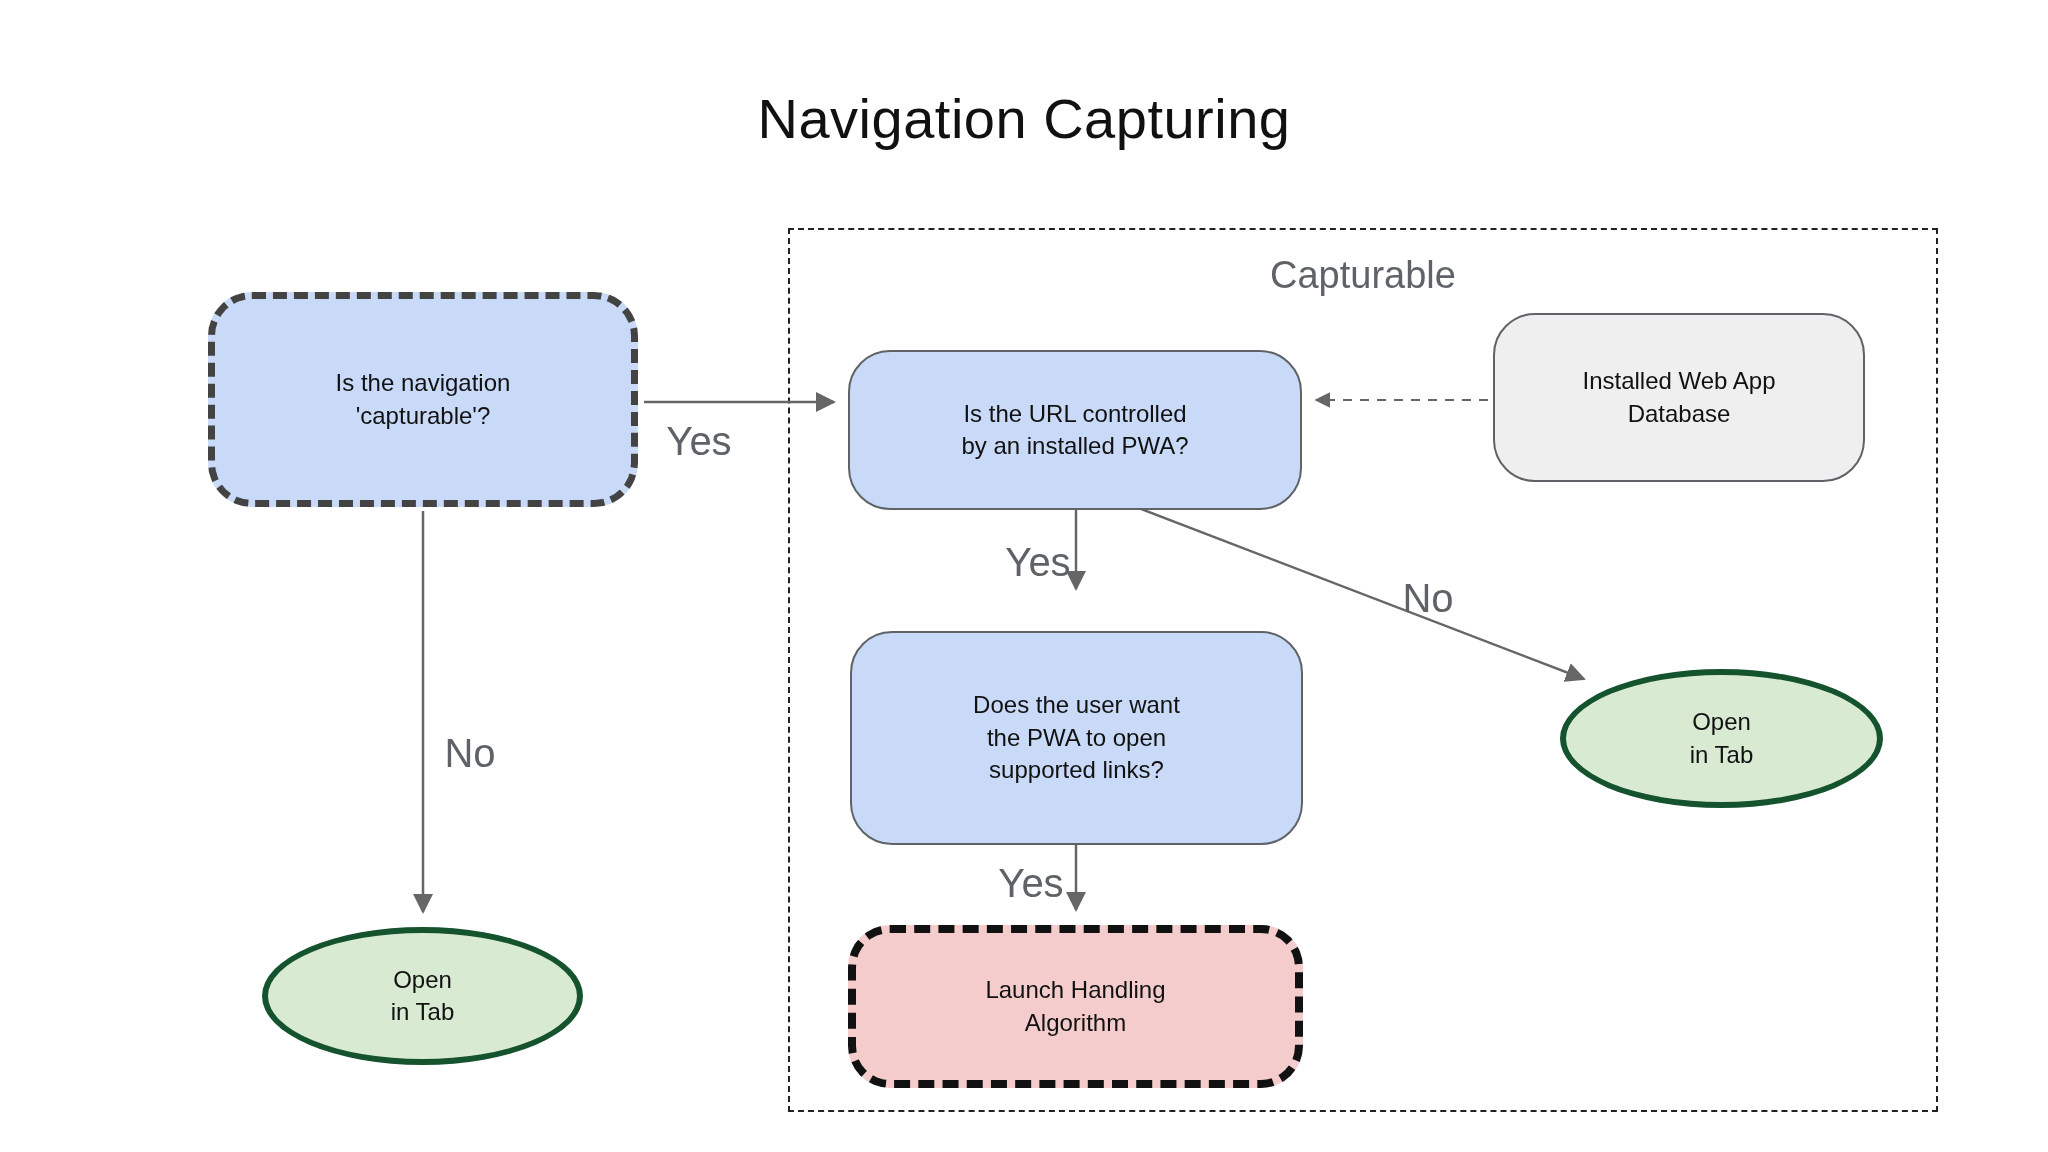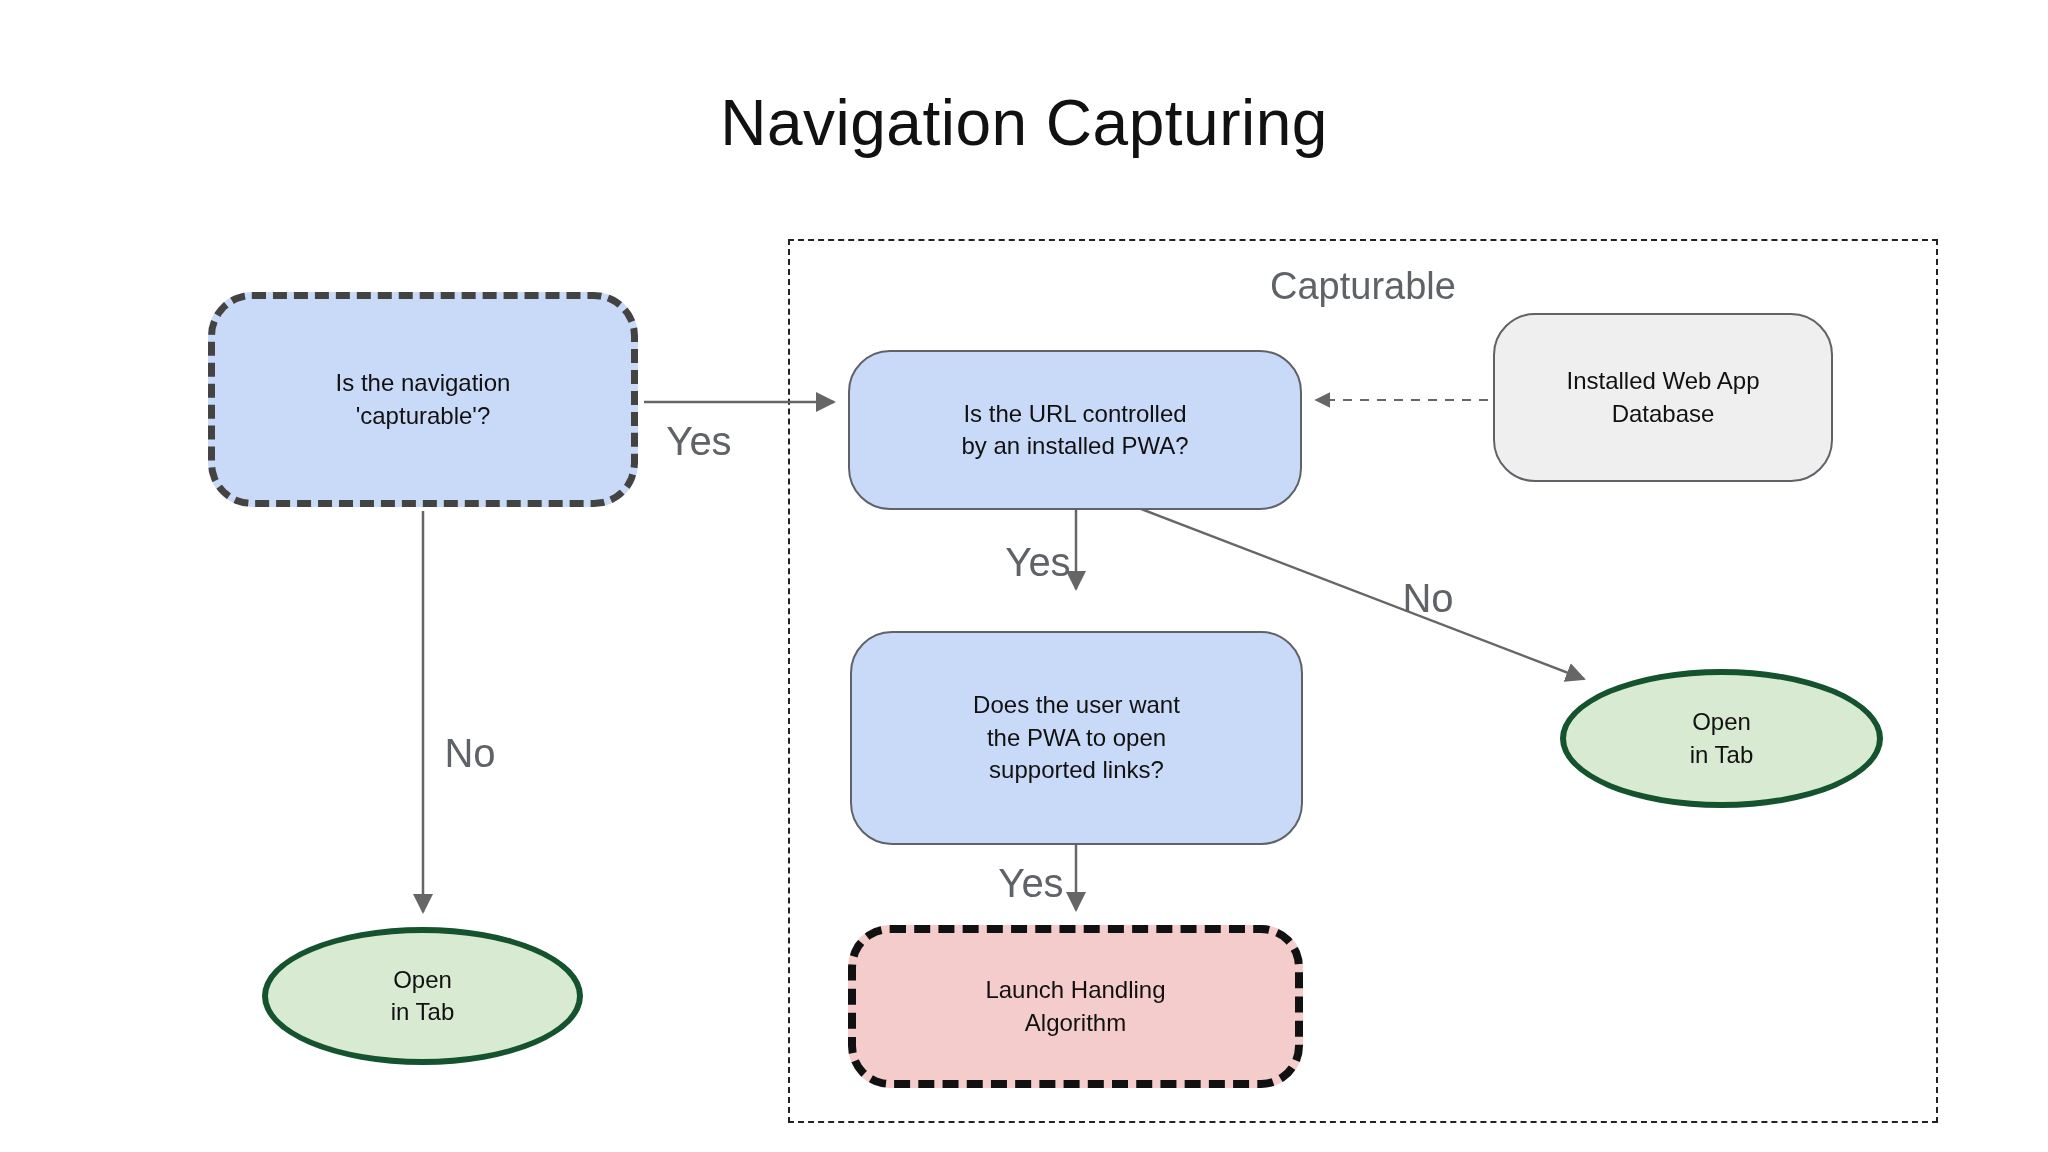--- a/index.html
+++ b/index.html
@@ -15,21 +15,21 @@
     background: #ffffff;
     overflow: hidden;
   }
   .page-title {
     position: absolute;
     top: 86px;
     left: 0;
     width: 100%;
     margin: 0;
     text-align: center;
-    font-size: 64px;
+    font-size: 56px;
     font-weight: 400;
     letter-spacing: 0.5px;
     color: #111111;
   }
   .node {
     position: absolute;
     display: flex;
     align-items: center;
     justify-content: center;
     text-align: center;
@@ -61,21 +61,21 @@
     border-radius: 42px;
   }
   .terminal {
     background: var(--terminal-fill, #d9ead3);
     border: 6px solid #14532d;
     border-radius: 50%;
   }
   .container-box {
     position: absolute;
     left: 788px;
-    top: 239px;
+    top: 228px;
     width: 1150px;
     height: 884px;
     border: 2px dashed #222222;
     box-sizing: border-box;
   }
   .container-label {
     position: absolute;
     top: 24px;
     left: 0;
     right: 0;
@@ -132,21 +132,21 @@
   <div class="node decision-dashed" style="left:208px; top:292px; width:430px; height:215px;">
     <span>Is the navigation
 'capturable'?</span>
   </div>
 
   <div class="node decision" style="left:848px; top:322px; width:454px; height:160px;">
     <span>Is the URL controlled
 by an installed PWA?</span>
   </div>
 
-  <div class="node data-box" style="left:1493px; top:313px; width:340px; height:169px;">
+  <div class="node data-box" style="left:1493px; top:313px; width:372px; height:169px;">
     <span>Installed Web App
 Database</span>
   </div>
 
   <div class="node decision" style="left:850px; top:603px; width:453px; height:214px;">
     <span>Does the user want
 the PWA to open
 supported links?</span>
   </div>
 

